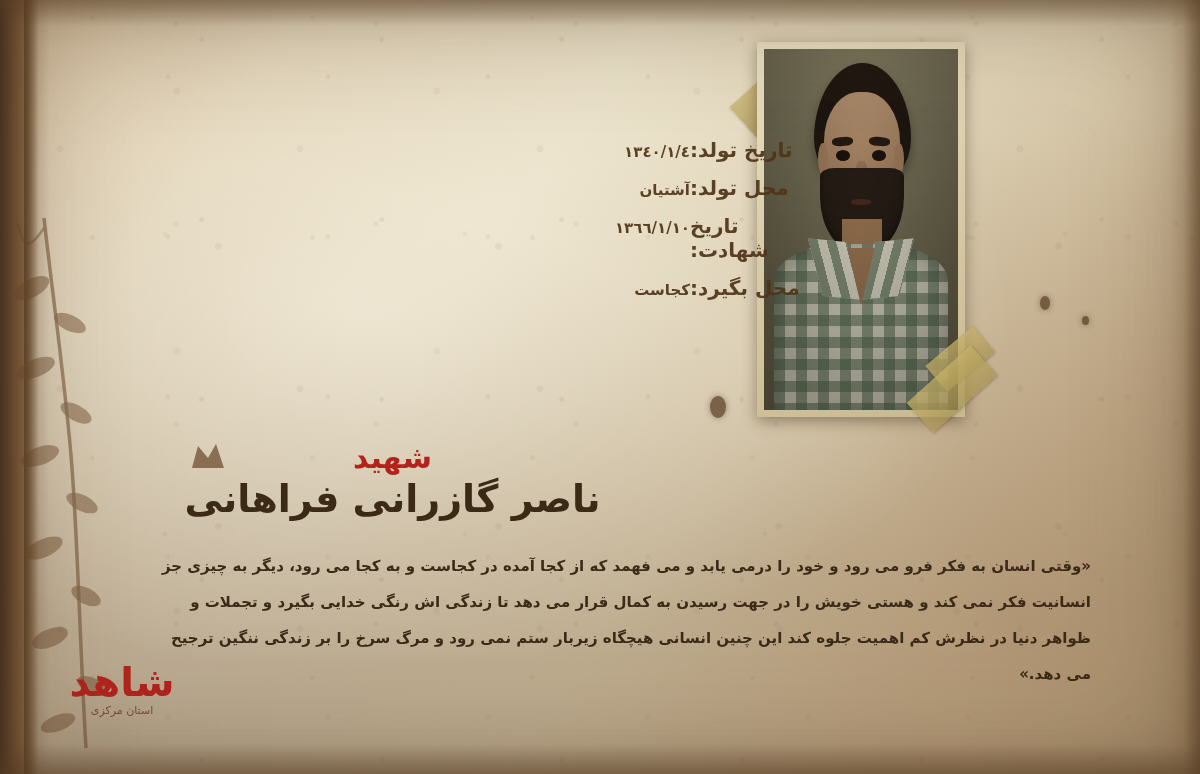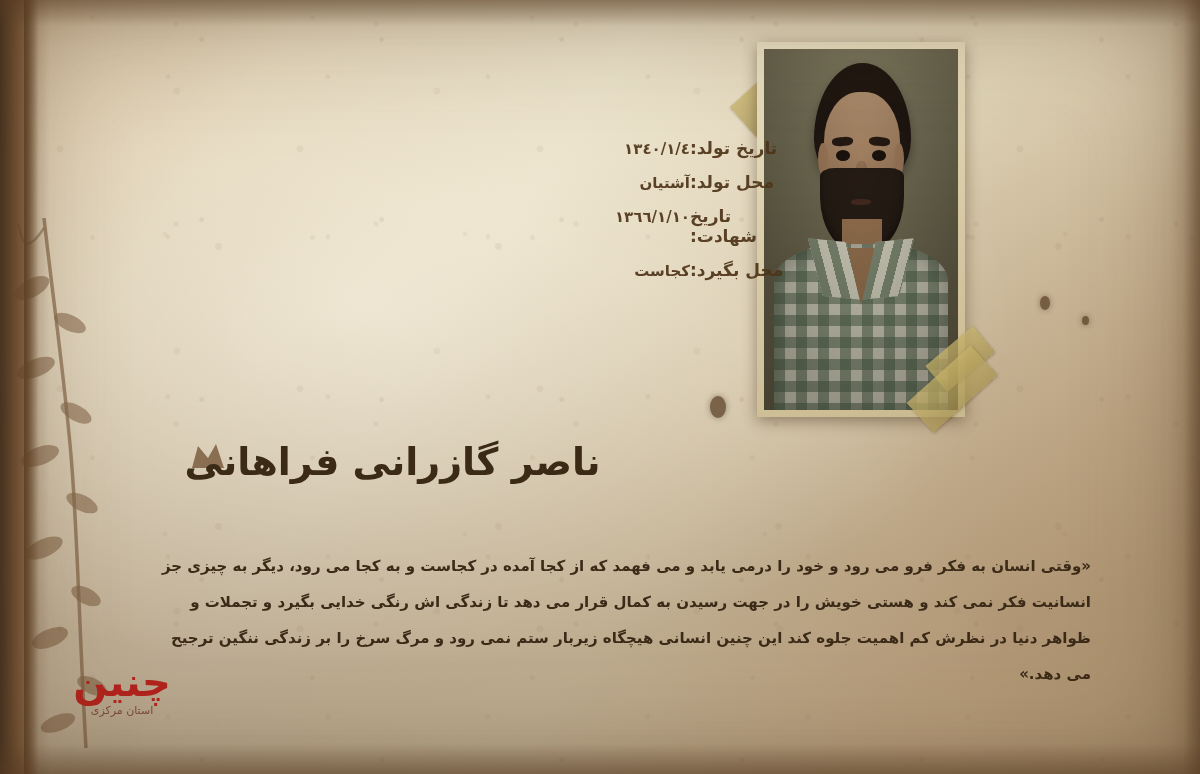--- a/index.html
+++ b/index.html
@@ -233,21 +233,21 @@
   }
   .info-row {
     display: flex;
     justify-content: flex-start;
     align-items: baseline;
     margin-bottom: 14px;
   }
   .info-label {
     width: 110px;
     text-align: left;
-    font-size: 17px;
+    font-size: 20px;
     font-weight: bold;
     color: #4e3418;
     letter-spacing: .3px;
     opacity: .92;
   }
   .info-value {
     width: 180px;
     text-align: right;
     font-size: 15px;
     font-weight: bold;
@@ -408,24 +408,25 @@
       <span class="info-label">محل بگیرد:</span>
       <span class="info-value">کجاست</span>
     </div>
   </div>
 
   <svg id="seal" viewBox="0 0 40 36">
     <path d="M4 30 L10 8 L20 20 L28 6 L36 30 Z" fill="#6b4a2c" opacity=".85"></path>
   </svg>
 
   <div id="title-block">
+    <div id="shahid">شهید</div>
     <div id="martyr-name">ناصر گازرانی فراهانی</div>
   </div>
 
   <div id="quote">«وقتی  انسان به فکر فرو می رود و خود را درمی یابد و می  فهمد که از کجا آمده در کجاست و به کجا می رود، دیگر به چیزی جز انسانیت فکر نمی کند و هستی خویش را در جهت  رسیدن به کمال قرار می دهد تا زندگی اش رنگی خدایی بگیرد و تجملات و ظواهر دنیا در نظرش  کم اهمیت جلوه کند  این چنین انسانی هیچگاه زیربار ستم نمی رود  و مرگ سرخ را بر زندگی ننگین ترجیح می دهد.»</div>
 
   <div id="logo">
-    <div id="logo-mark">چنین</div>
+    <div id="logo-mark">شاهد</div>
     <div id="logo-sub">استان مرکزی</div>
   </div>
 
   <div id="vignette"></div>
 </div>
 
 </body></html>

